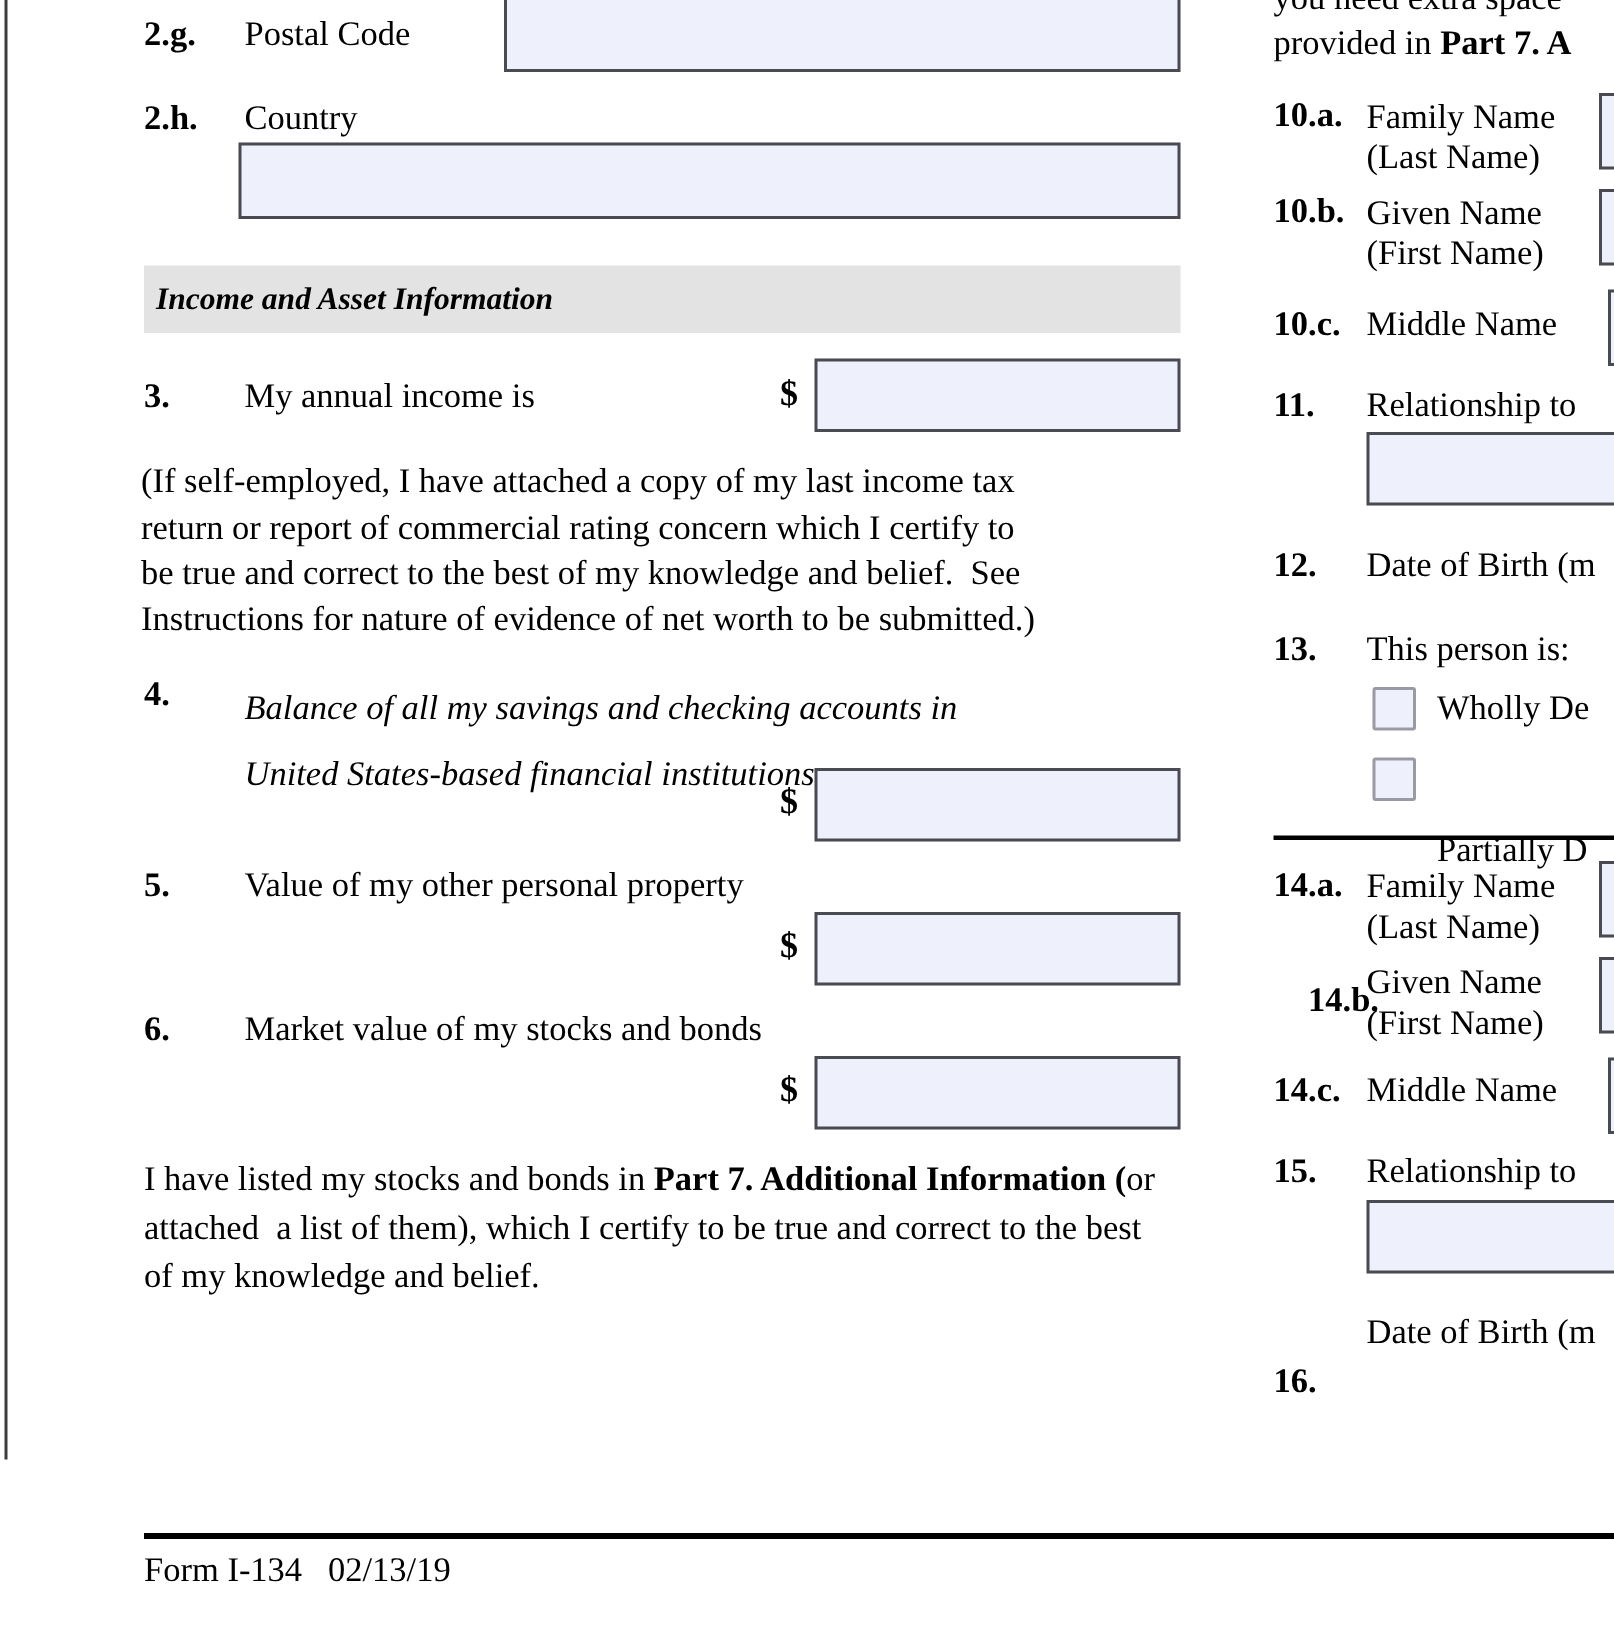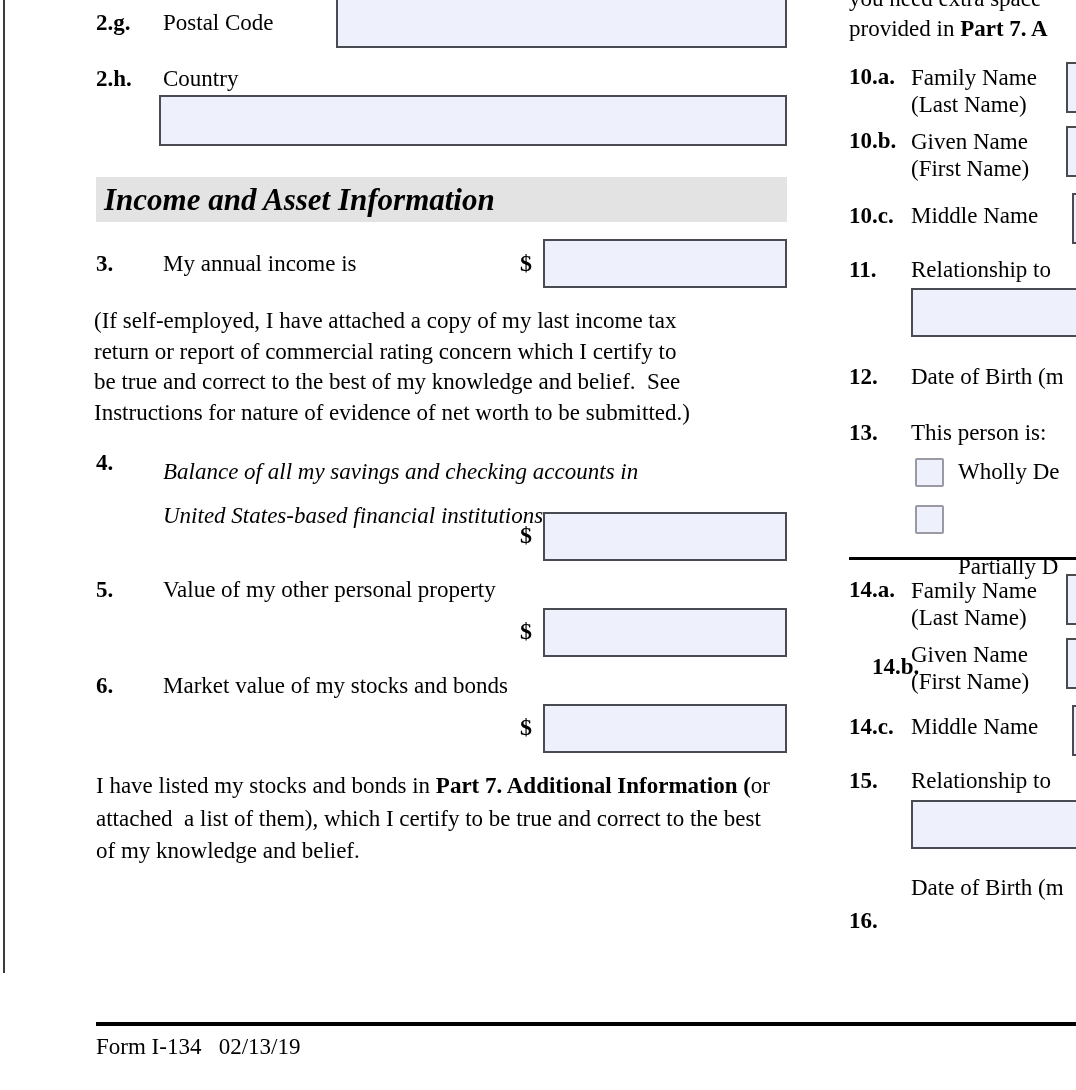--- a/index.html
+++ b/index.html
@@ -23,21 +23,21 @@
   .cbox{
     position:absolute;box-sizing:border-box;
     width:29px;height:29px;
     background:#eef0fb;border:2px solid #9a9aa5;border-radius:2px;
   }
   .sectionbar{
     position:absolute;left:96px;top:177px;width:691px;height:45px;
     background:#e3e3e3;display:flex;align-items:center;
   }
   .sectiontitle{
-    font-weight:bold;font-style:italic;font-size:31px;padding-left:8px;
+    font-weight:bold;font-style:italic;font-size:21px;padding-left:8px;
   }
   .vrule{position:absolute;left:3px;top:0;width:2px;height:973px;background:#3c3c3c;}
   .hline{position:absolute;height:3px;background:#000;}
   .dollar{font-weight:bold;font-size:24px;}
   .footer-text{white-space:pre;}
 </style>
 </head>
 <body>
 
 <div class="vrule"></div>

